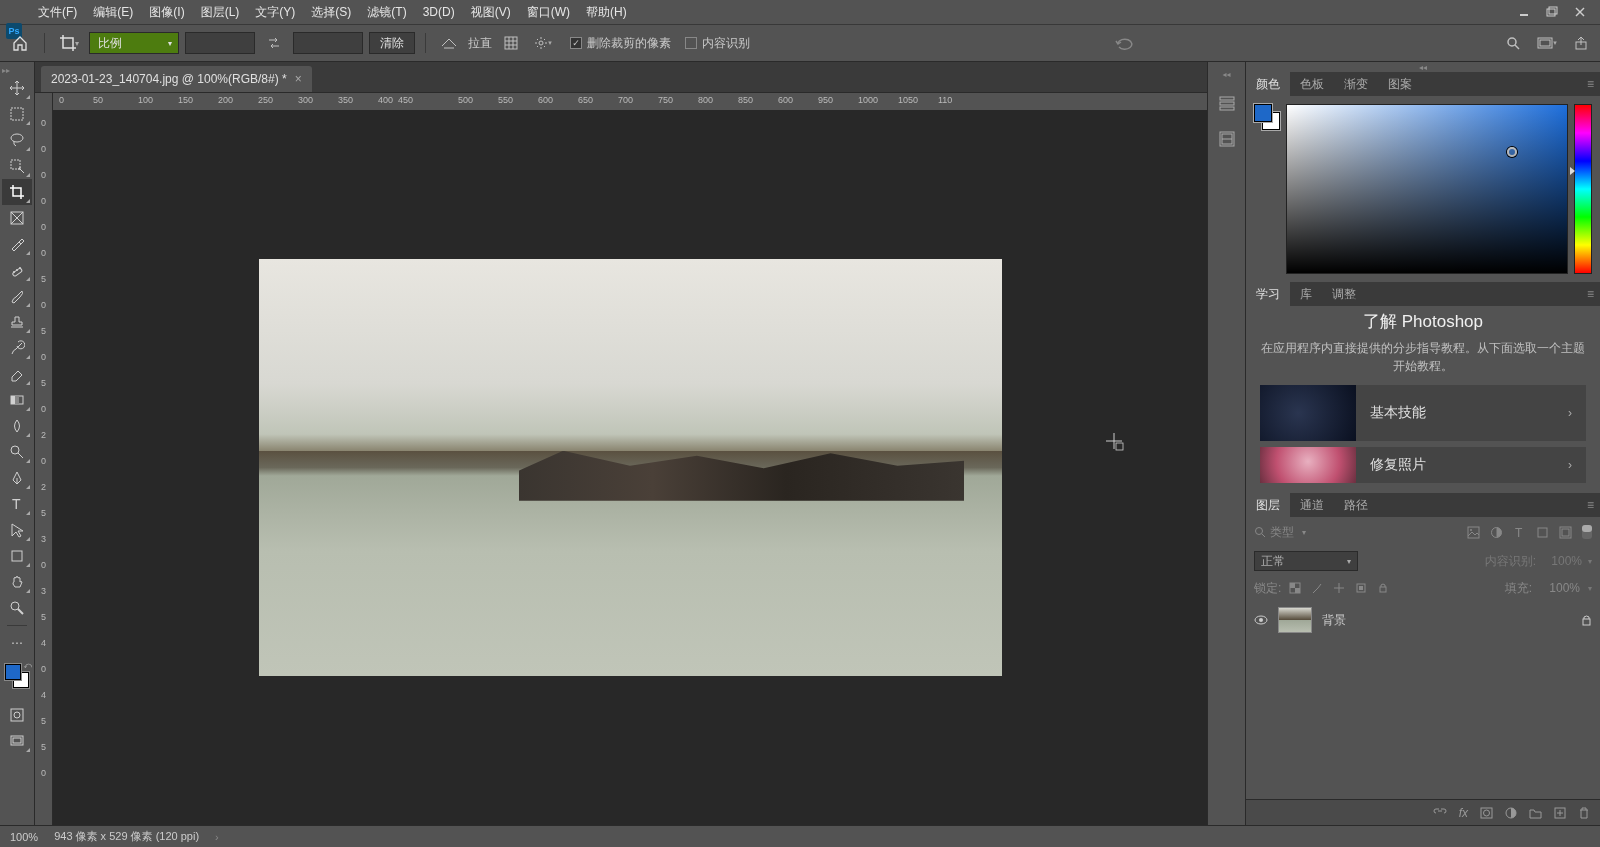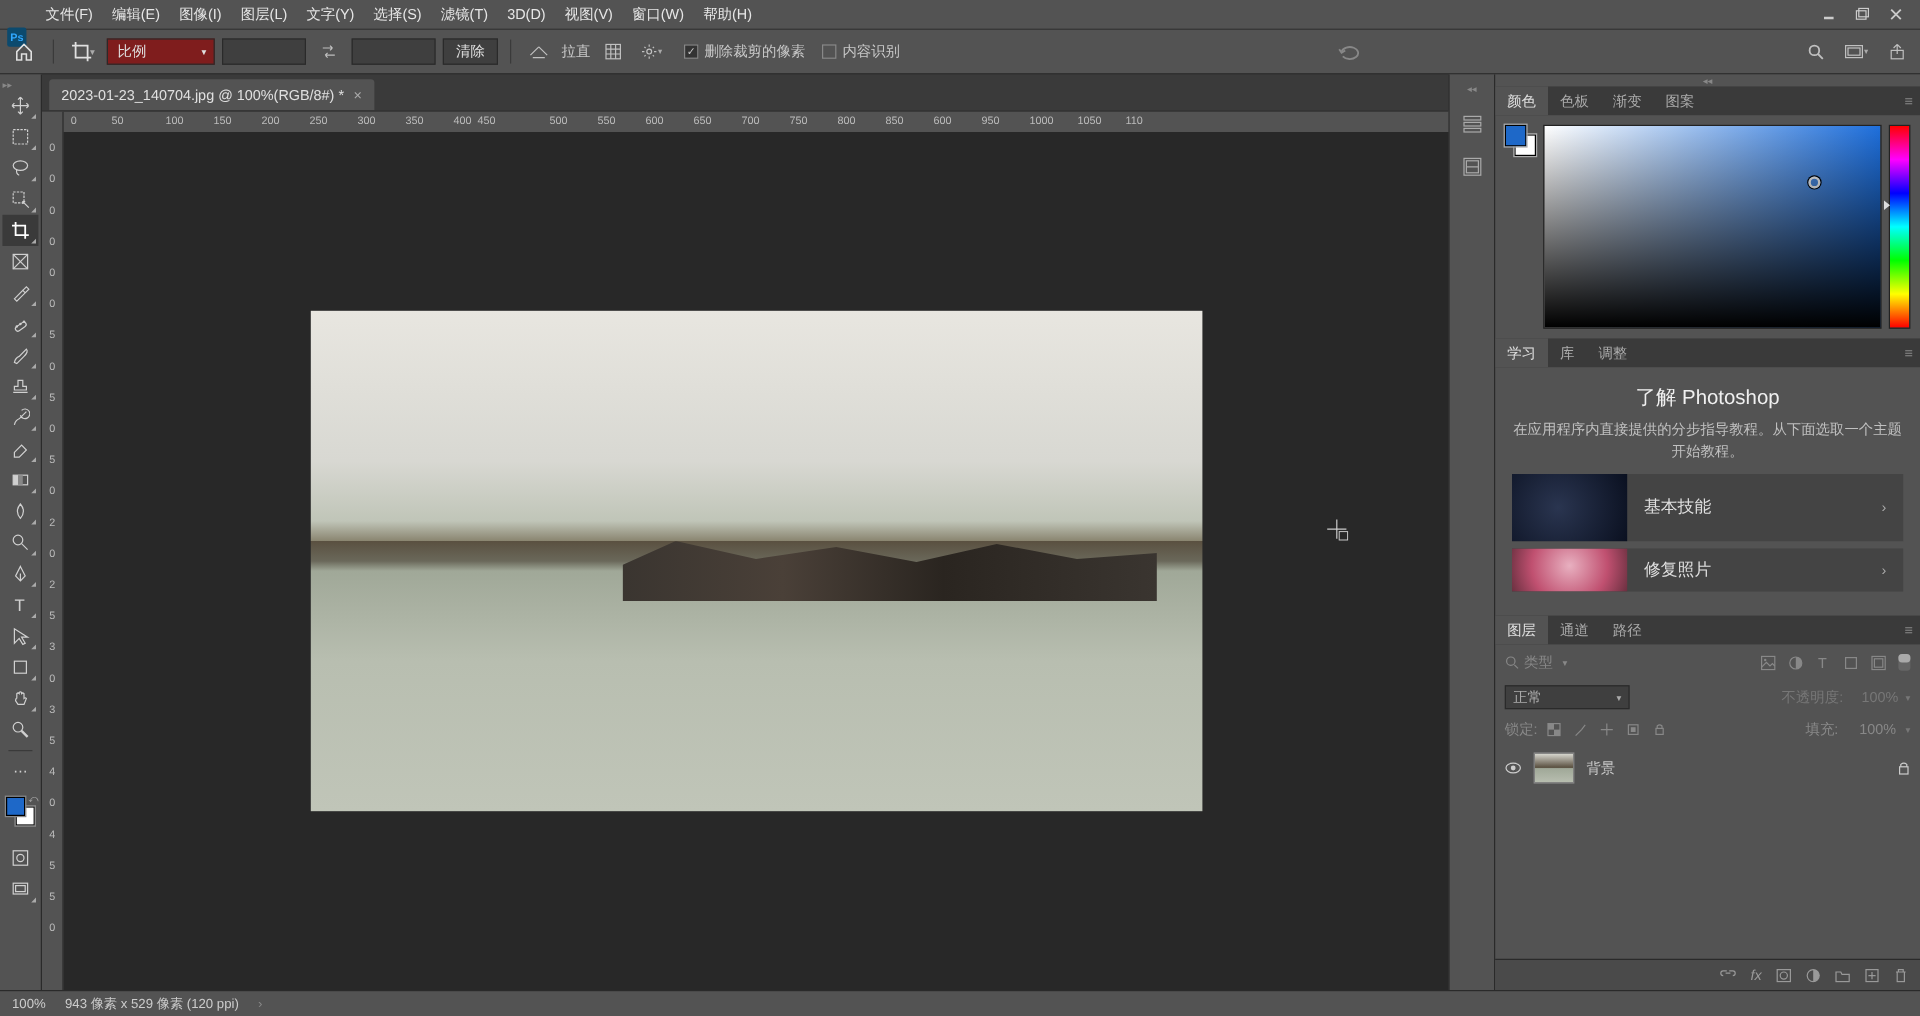--- a/index.html
+++ b/index.html
@@ -5,21 +5,21 @@
 * { margin:0; padding:0; box-sizing:border-box; font-family:"Microsoft YaHei",Arial,sans-serif; user-select:none; }
 body { width:1600px; height:847px; background:#323232; color:#c8c8c8; font-size:12px; overflow:hidden; position:relative; }
 .menubar { height:24px; background:#535353; display:flex; align-items:center; padding:0 6px; }
 .ps-logo { width:16px; height:16px; background:#0c4a6e; color:#31a8ff; font-size:9px; font-weight:bold; display:flex; align-items:center; justify-content:center; border-radius:2px; margin-right:8px;margin-top:37px; }
 .menubar .menu-item { padding:0 8px; line-height:24px; color:#e6e6e6; cursor:pointer; }
 .win-controls { margin-left:auto; display:flex; }
 .win-btn { width:28px; height:20px; display:flex; align-items:center; justify-content:center; color:#ccc; cursor:pointer; }
 .optionsbar { height:38px; background:#535353; border-top:1px solid #383838; border-bottom:1px solid #2a2a2a; display:flex; align-items:center; padding:0 6px; gap:6px; }
 .home-btn { width:28px; height:26px; display:flex; align-items:center; justify-content:center; color:#e0e0e0; cursor:pointer; }
 .tool-ind { width:28px; height:26px; display:flex; align-items:center; justify-content:center; }
-.dropdown { height:22px; background:#7f1d1d; border:1px solid #2a2a2a; color:#e0e0e0; display:flex; align-items:center; padding:0 6px 0 8px; cursor:pointer; gap:6px; min-width:90px; justify-content:space-between;}
+.dropdown { height:22px; background:#4d7c0f; border:1px solid #2a2a2a; color:#e0e0e0; display:flex; align-items:center; padding:0 6px 0 8px; cursor:pointer; gap:6px; min-width:90px; justify-content:space-between;}
 .opt-input { width:70px; height:22px; background:#3f3f3f; border:1px solid #2a2a2a; }
 .opt-btn { padding:0 10px; height:22px; background:#3f3f3f; border:1px solid #2a2a2a; display:flex; align-items:center; cursor:pointer; color:#e0e0e0; }
 .icon-btn { width:26px; height:22px; display:flex; align-items:center; justify-content:center; cursor:pointer; color:#c0c0c0; }
 .chk-wrap { display:flex; align-items:center; gap:5px; margin-left:8px; }
 .chk { width:12px; height:12px; border:1px solid #888; display:flex; align-items:center; justify-content:center; font-size:9px; }
 .checked { background:#333; }
 .redo-area { flex:1; display:flex; justify-content:center; }
 .right-opt { display:flex; gap:8px; }
 
 .workspace { display:flex; height:calc(100% - 62px - 22px); }
@@ -61,21 +61,21 @@
 .color-mini-sw { width:26px; position:relative; }
 .fg2 { width:18px; height:18px; background:#1e68c8; border:1px solid #000; outline:1px solid #aaa; position:absolute; top:0; left:0; z-index:2; }
 .bg2 { width:18px; height:18px; background:#fff; border:1px solid #000; outline:1px solid #aaa; position:absolute; top:8px; left:8px; }
 .color-field { flex:1; background:linear-gradient(to right,#fff,#1e6fdc); position:relative; border:1px solid #222; }
 .color-field::after { content:""; position:absolute; inset:0; background:linear-gradient(to bottom,transparent,#000); }
 .color-ring { position:absolute; width:10px; height:10px; border:2px solid #fff; border-radius:50%; top:42px; right:50px; box-shadow:0 0 0 1px #000; }
 .hue-strip { width:18px; background:linear-gradient(to bottom,#f00,#f0f,#00f,#0ff,#0f0,#ff0,#f00); position:relative; border:1px solid #222; }
 .hue-ptr { position:absolute; left:-5px; top:62px; width:0; height:0; border-top:4px solid transparent; border-bottom:4px solid transparent; border-left:5px solid #ddd; }
 
 .learn-panel { flex:0 0 auto; }
-.learn-body { padding:14px 14px; }
+.learn-body { padding:4px 14px; }
 .learn-title { text-align:center; color:#f0f0f0; font-size:17px; font-weight:500; margin-bottom:6px; }
 .learn-desc { text-align:center; color:#c0c0c0; line-height:1.5; margin-bottom:10px; }
 .learn-item { height:56px; background:#444; margin-bottom:6px; display:flex; align-items:center; cursor:pointer; }
 .learn-thumb { width:96px; height:56px; }
 .learn-thumb.t1 { background:radial-gradient(circle at 40% 50%,#2a3550,#0a1020); }
 .learn-thumb.t2 { background:radial-gradient(circle at 50% 40%, #e8b0c0, #c05070 60%, #6a3040); }
 .learn-label { flex:1; padding:0 14px; color:#e0e0e0; font-size:14px; }
 .learn-chev { padding:0 14px; color:#aaa; }
 .learn-item.cut { height:36px; overflow:hidden; }
 .learn-item.cut .learn-thumb { height:36px; }
@@ -584,21 +584,21 @@
               </svg>
             </span>
         </div>
         <div class="filter-sw"></div>
       </div>
       <div class="layers-opts">
         <div class="blend-dd">
             <span>正常</span>
             <span style="font-size:8px">▾</span>
           </div>
-        <span class="opacity-lbl">不透明度:</span>
+        <span class="opacity-lbl">内容识别:</span>
         <span class="opacity-val">100%</span>
         <span style="font-size:8px;color:#777">▾</span>
       </div>
       <div class="lock-row">
         <span>锁定:</span>
         <div class="lock-icons">
           <span>
               <svg width="12" height="12">
                 <rect x="1" y="1" width="10" height="10" fill="none" stroke="#888"></rect>
                 <rect x="1" y="1" width="5" height="5" fill="#888"></rect>

